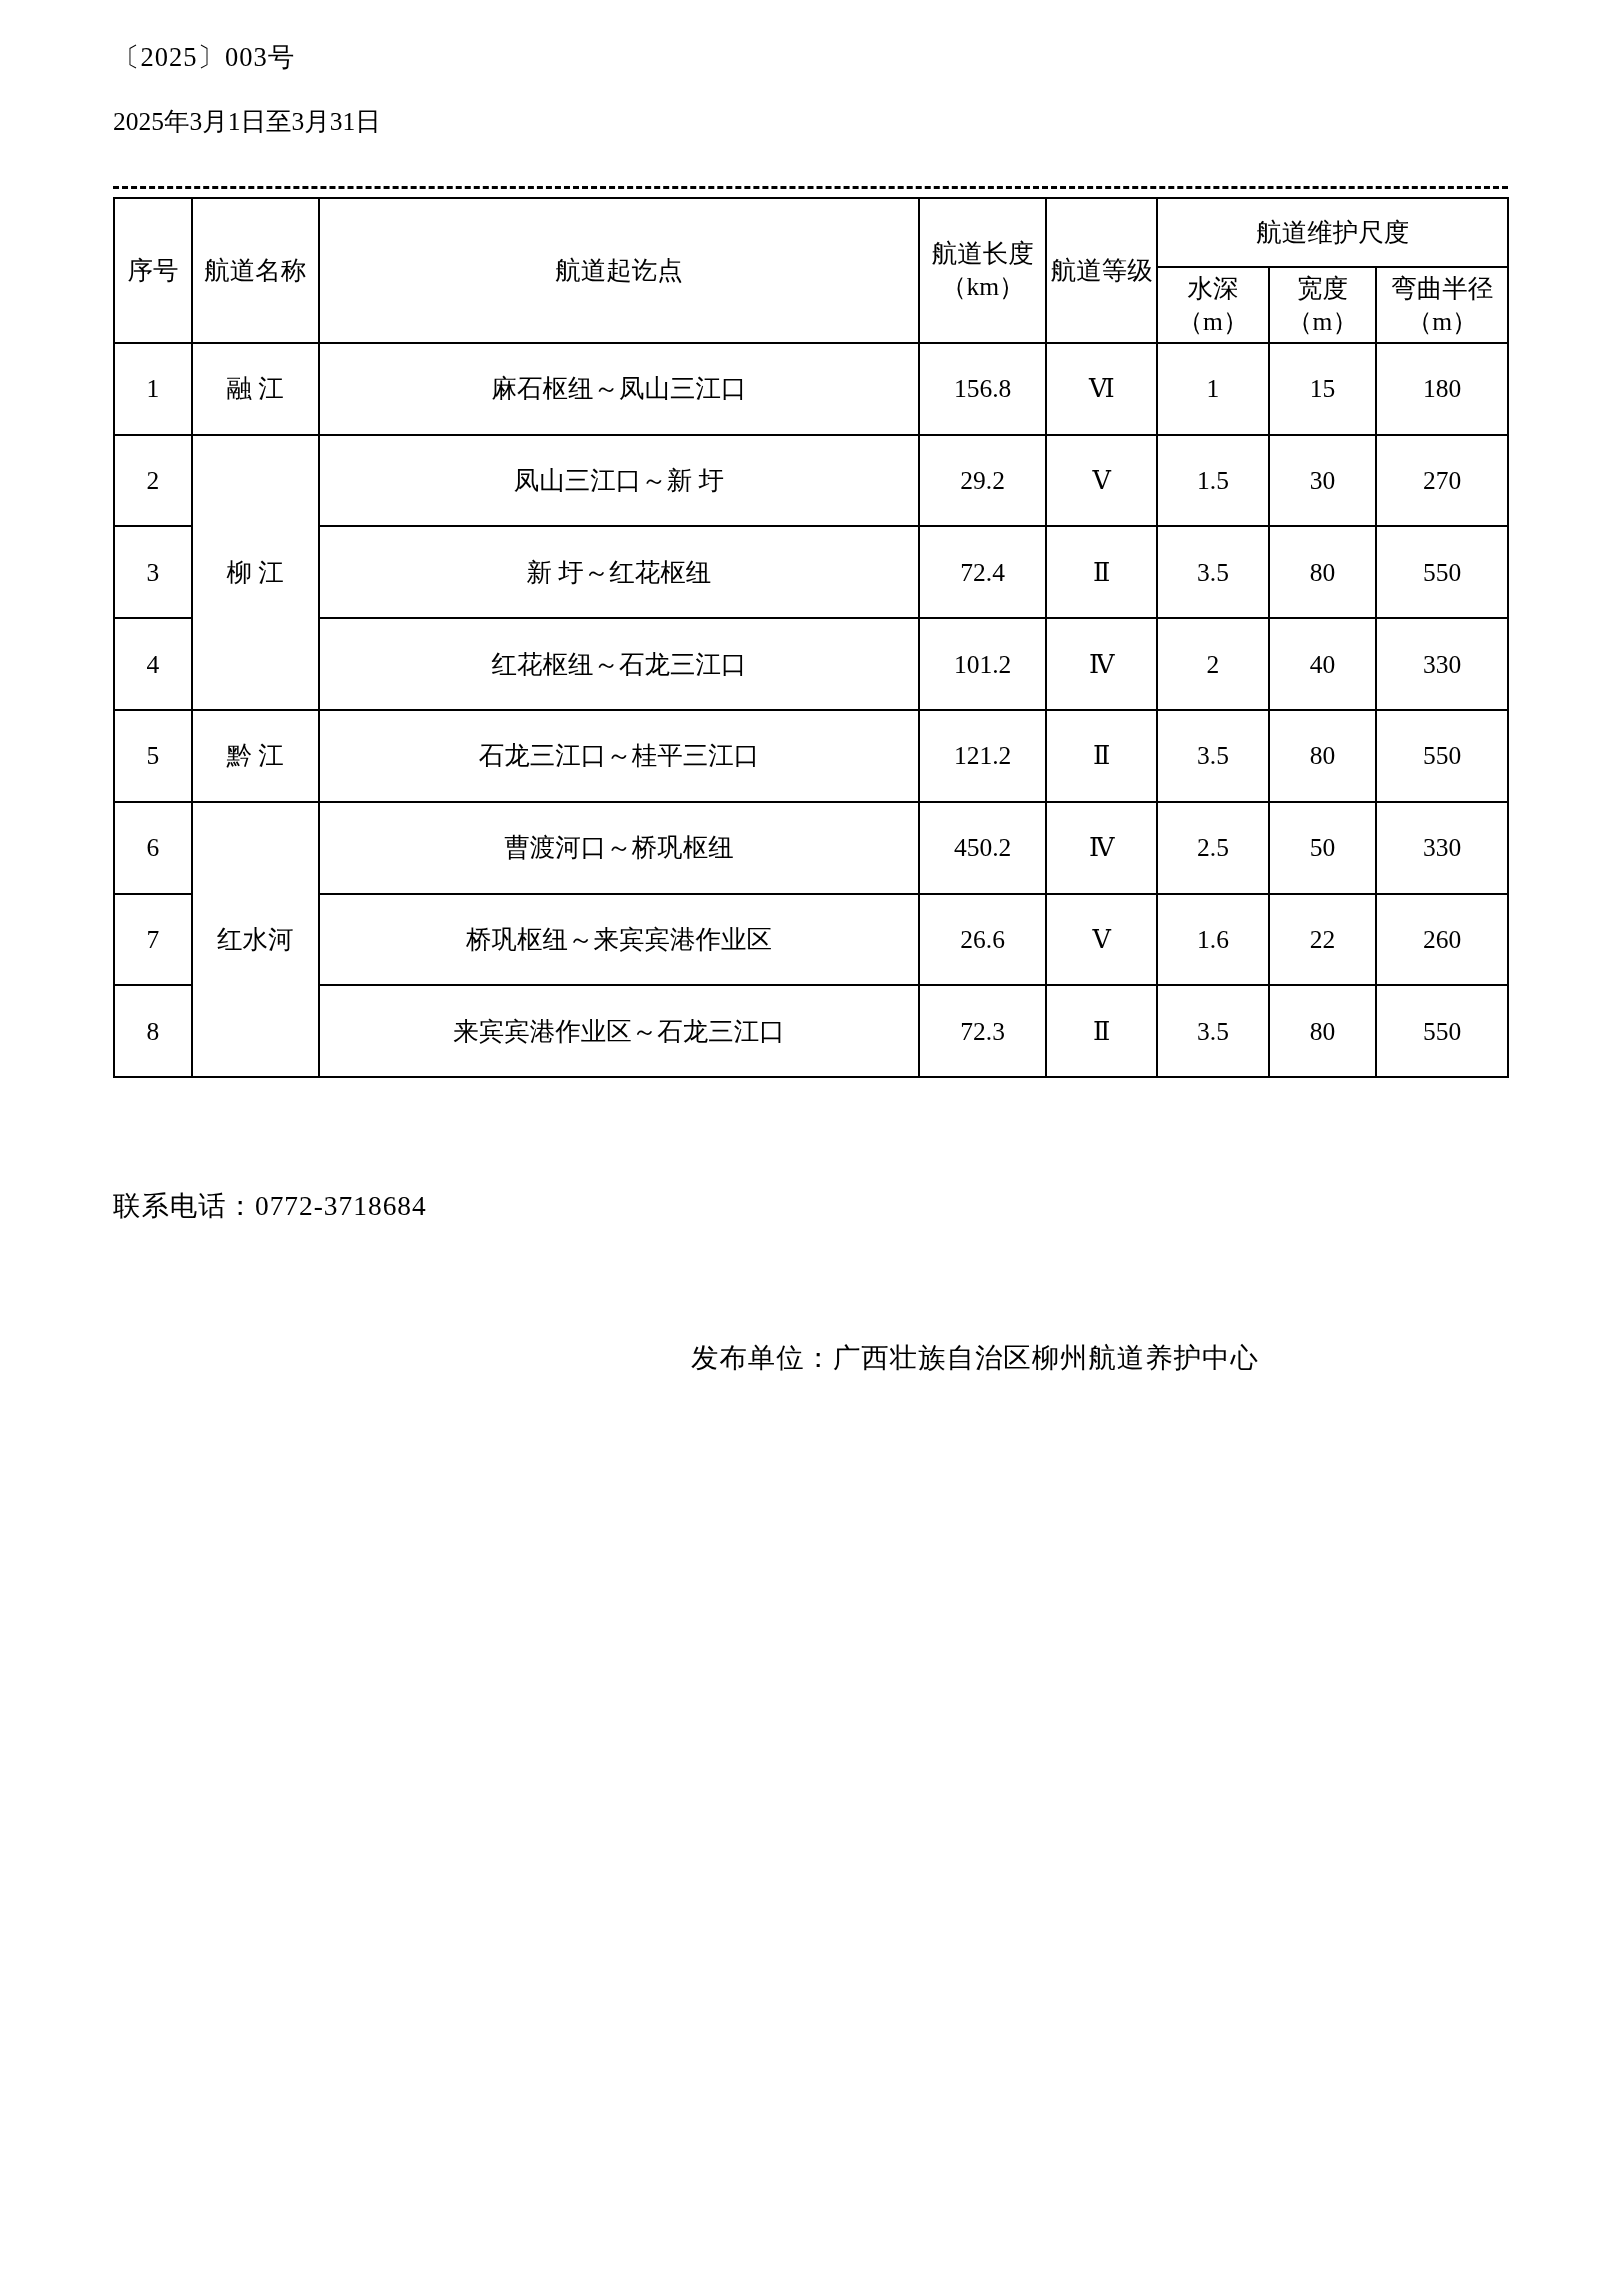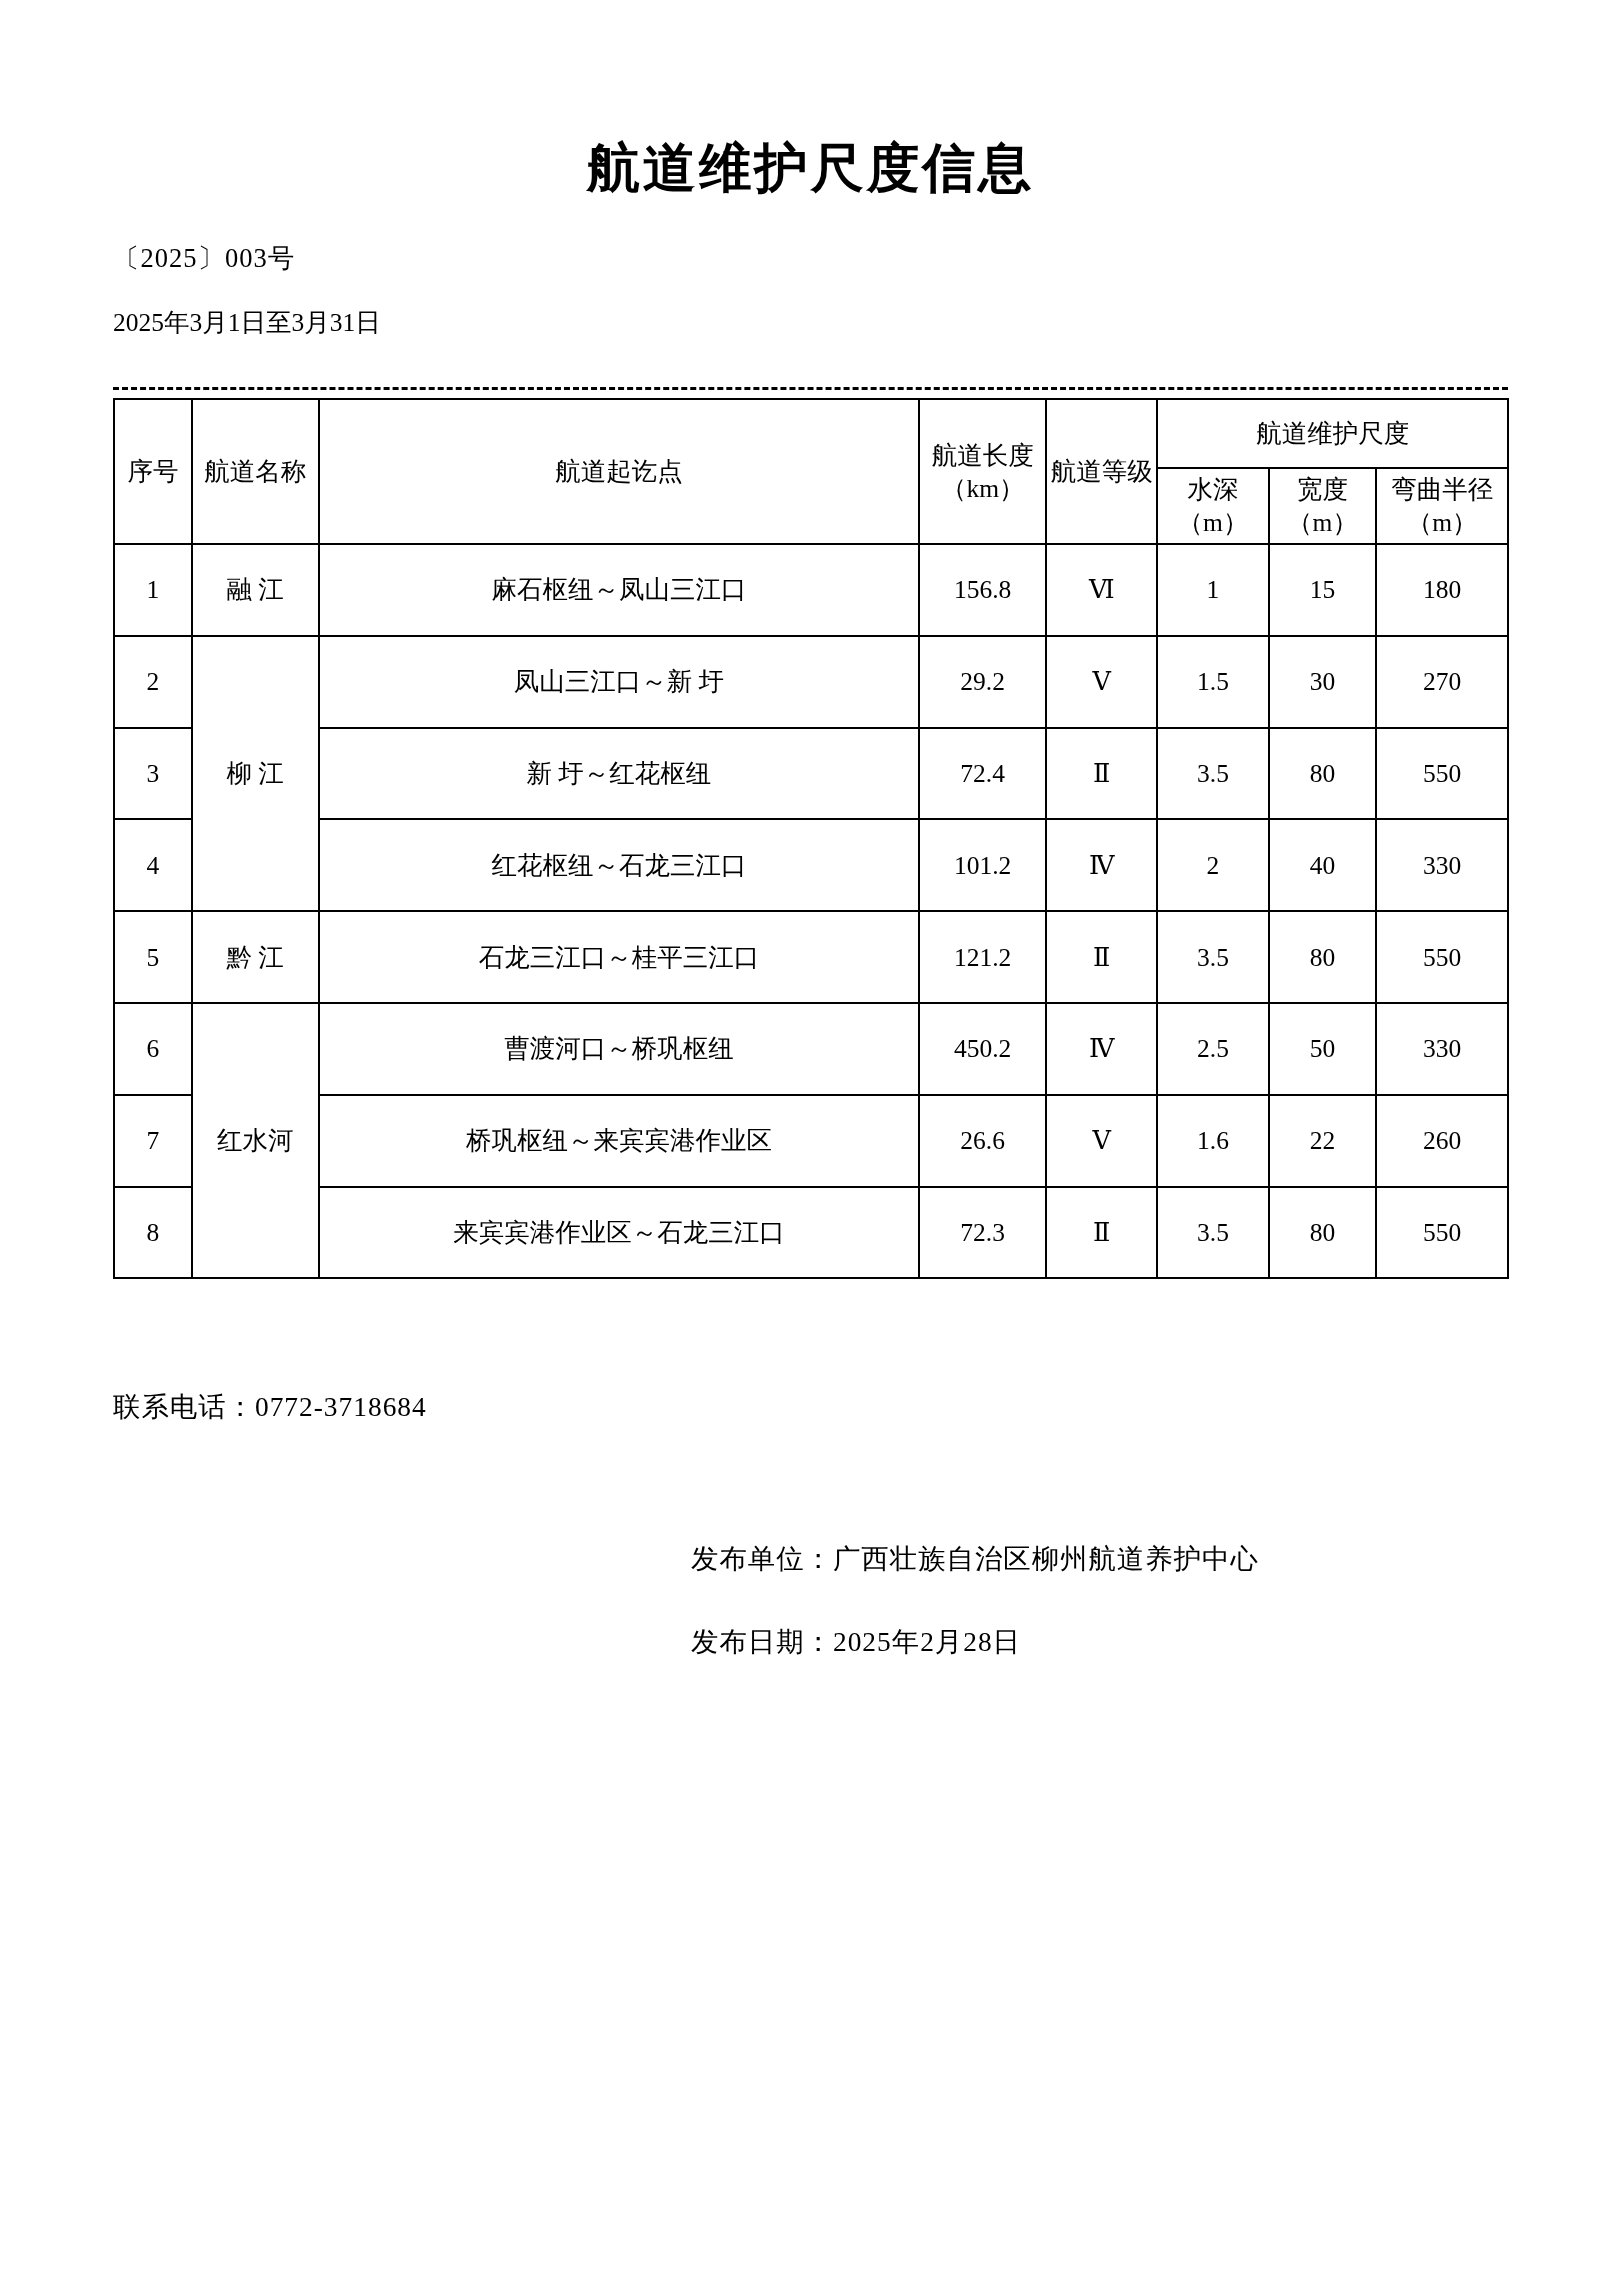--- a/index.html
+++ b/index.html
@@ -122,21 +122,20 @@
     letter-spacing: 1px;
     padding-bottom: 47px;
   }
   .signature p:last-child { padding-bottom: 0; }
 </style>
 </head>
 <body>
 
 <div class="page">
 
-  <h1 class="doc-title">航道维护尺度信息</h1>
   <p class="doc-number">〔2025〕003号</p>
   <p class="doc-period">2025年3月1日至3月31日</p>
 
   <hr class="rule-dashed">
 
 
   <table class="dims">
     <colgroup>
       <col class="col-no">
         <col class="col-name">
@@ -251,17 +250,16 @@
           <td>80</td>
           <td>550</td>
         </tr>
       </tbody>
   </table>
 
   <p class="contact">联系电话：0772-3718684</p>
 
   <div class="signature">
     <p>发布单位：广西壮族自治区柳州航道养护中心</p>
-    <p>发布日期：2025年2月28日</p>
   </div>
 
 </div>
 
 
 </body></html>

